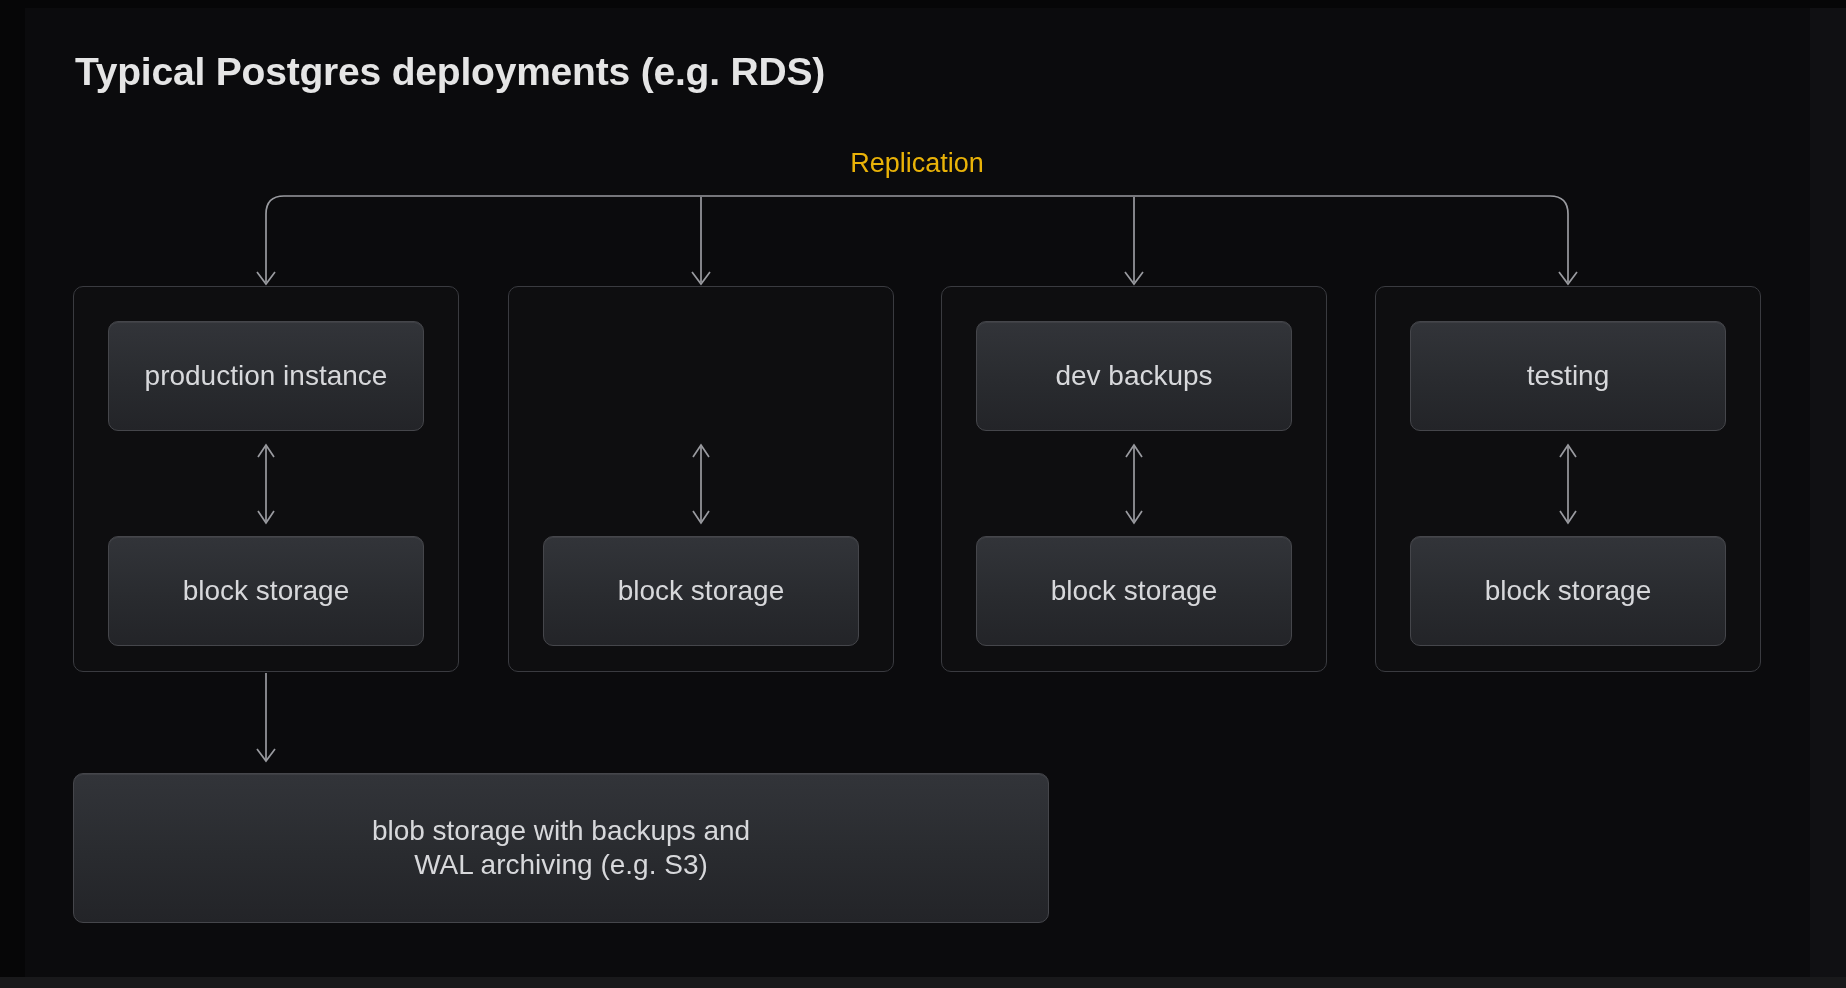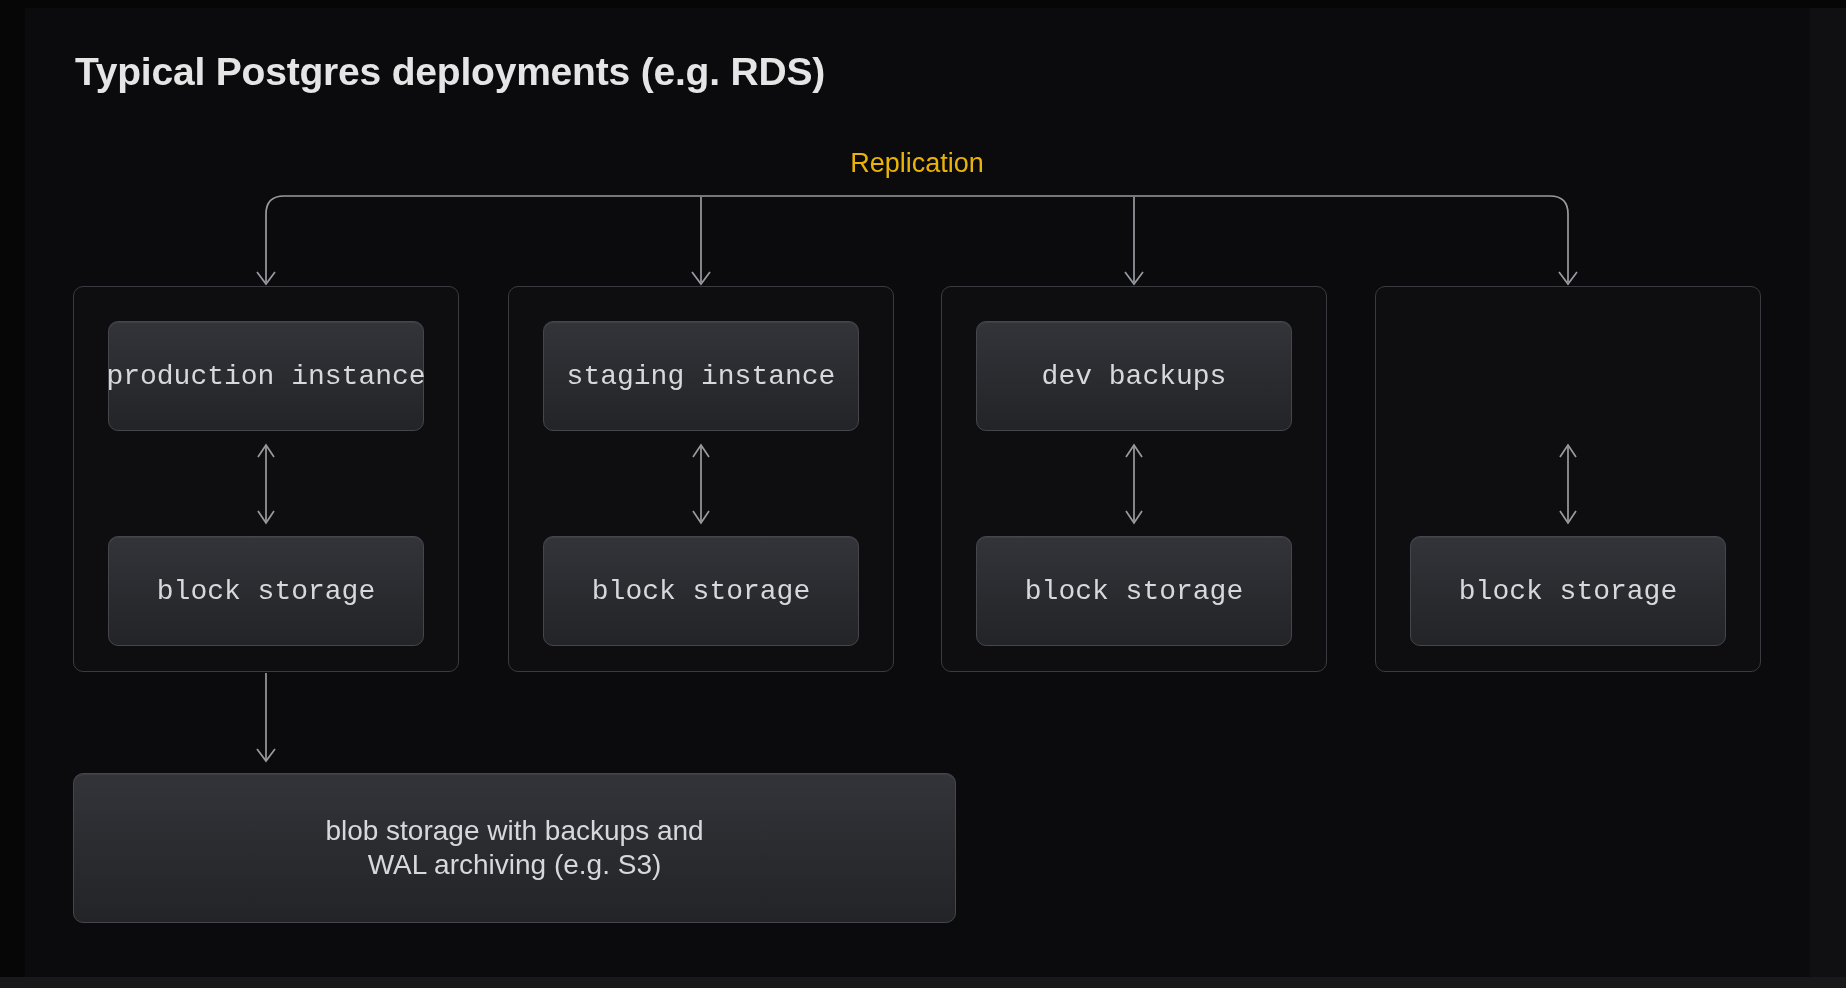--- a/index.html
+++ b/index.html
@@ -81,29 +81,28 @@
     border-radius: 10px;
     background: linear-gradient(180deg, #323439 0%, #292b2f 55%, #232428 100%);
     box-shadow: inset 0 1px 0 rgba(255,255,255,0.06);
     box-sizing: border-box;
     display: flex;
     align-items: center;
     justify-content: center;
     font-size: 28px;
     color: #d7d8db;
     white-space: nowrap;
-    font-family: Liberation Mono, monospace;
   }
   .node-instance { top: 34px; }
   .node-storage  { top: 249px; }
   .blob-box {
     position: absolute;
     left: 73px;
     top: 773px;
-    width: 883px;
+    width: 976px;
     height: 150px;
     border: 1px solid #45464b;
     border-radius: 10px;
     background: linear-gradient(180deg, #323439 0%, #292b2f 55%, #232428 100%);
     box-shadow: inset 0 1px 0 rgba(255,255,255,0.06);
     box-sizing: border-box;
     display: flex;
     flex-direction: column;
     align-items: center;
     justify-content: center;
@@ -131,30 +130,30 @@
 
   <div class="page-title">Typical Postgres deployments (e.g. RDS)</div>
   <div class="replication-label">Replication</div>
 
   <div class="group-card group-1">
     <div class="node-box node-instance">production instance</div>
     <div class="node-box node-storage">block storage</div>
   </div>
 
   <div class="group-card group-2">
-    <div class="node-box node-instance">staging instance</div>
     <div class="node-box node-storage">block storage</div>
   </div>
 
   <div class="group-card group-3">
     <div class="node-box node-instance">dev backups</div>
     <div class="node-box node-storage">block storage</div>
   </div>
 
   <div class="group-card group-4">
+    <div class="node-box node-instance">testing</div>
     <div class="node-box node-storage">block storage</div>
   </div>
 
   <div class="blob-box">
     <span>blob storage with backups and</span>
     <span>WAL archiving (e.g. S3)</span>
   </div>
 
   <svg id="connector-overlay" viewBox="0 0 1846 988" xmlns="http://www.w3.org/2000/svg">
     <g stroke="#9a9ba0" stroke-width="1.7" fill="none">

